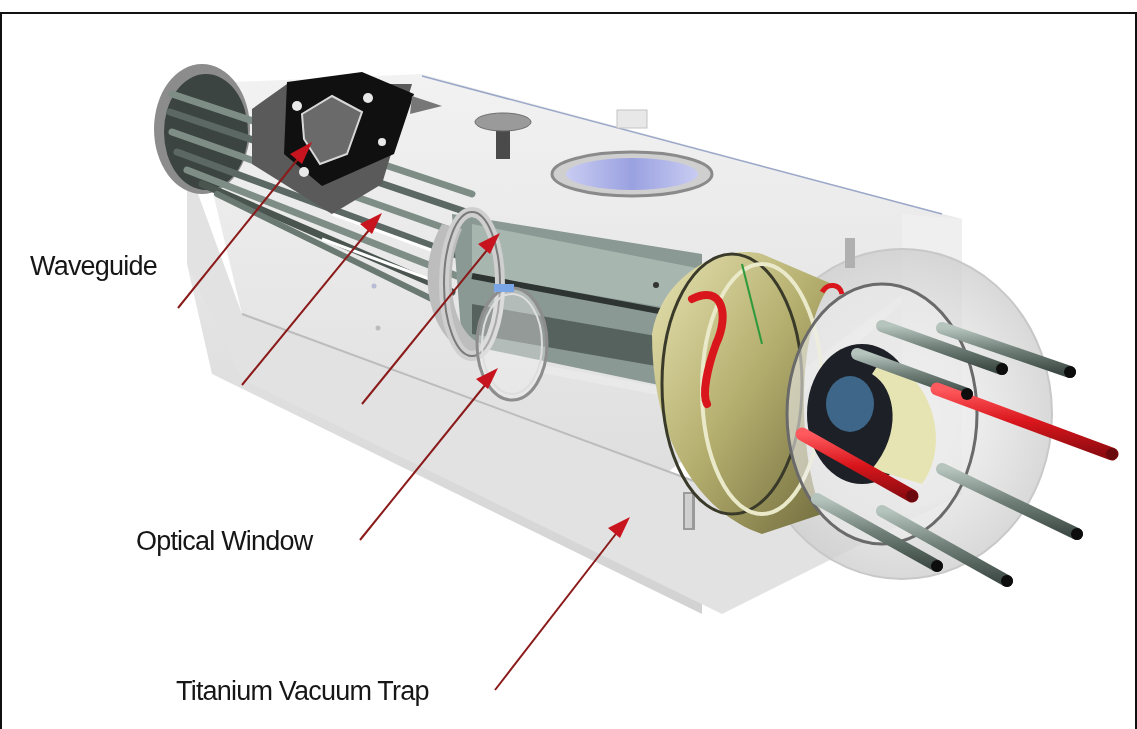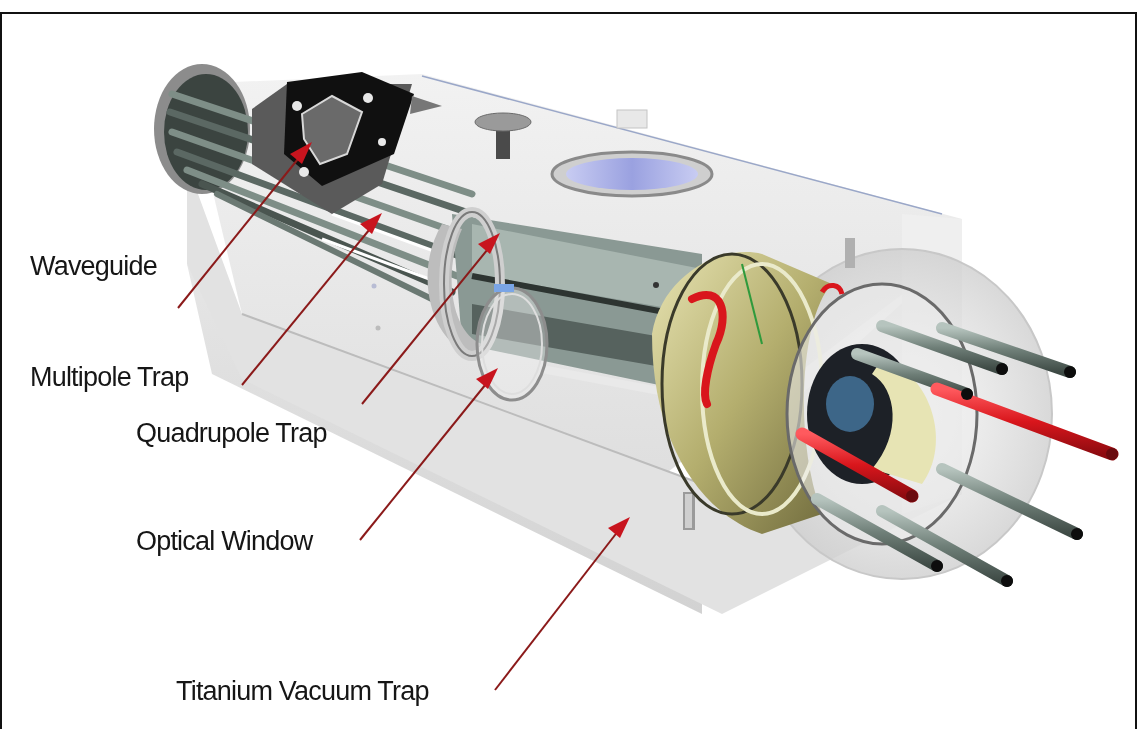--- a/index.html
+++ b/index.html
@@ -198,18 +198,16 @@
       <g>
         <line x1="493" y1="676" x2="620" y2="512" stroke="#8b1a1a" stroke-width="2"></line>
         <polygon points="628,503 606,514 618,524" fill="#c8141e"></polygon>
       </g>
     </g>
   </svg>
 
   <div class="label" style="left:28px; top:233px;">
     <div>Waveguide</div>
   </div>
-  <div class="label" style="left:28px; top:344px;">Multipole Trap</div>
-  <div class="label" style="left:134px; top:400px;">Quadrupole Trap</div>
   <div class="label" style="left:134px; top:508px;">Optical Window</div>
   <div class="label" style="left:174px; top:658px;">Titanium Vacuum Trap</div>
 
 </div>
 
 </body></html>

